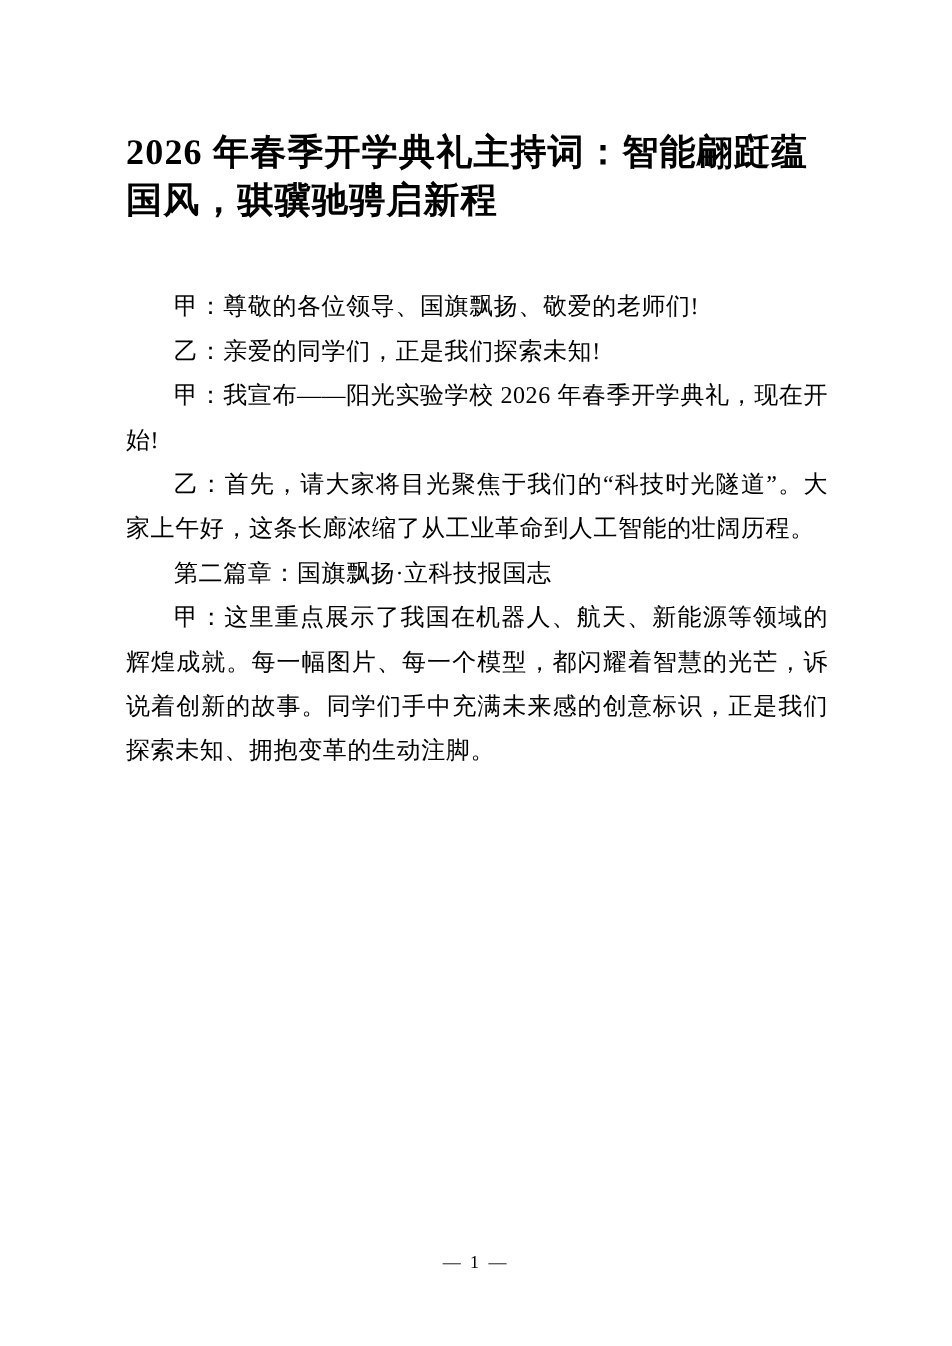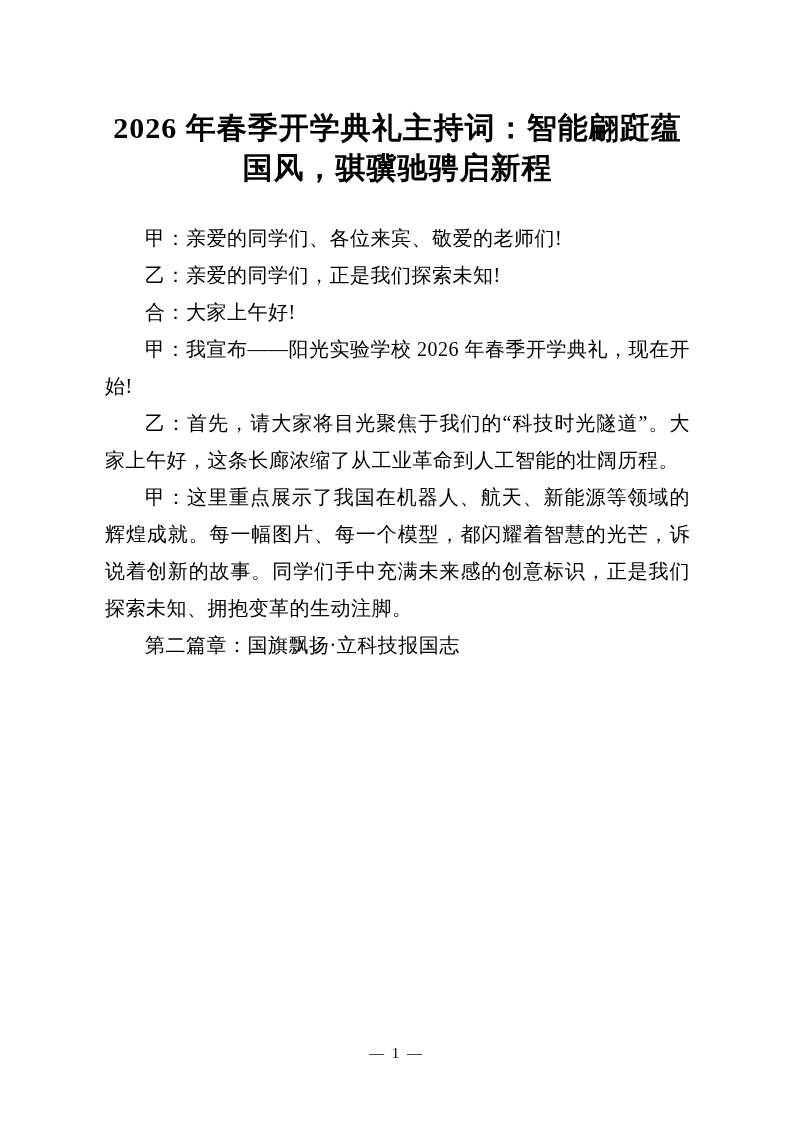--- a/index.html
+++ b/index.html
@@ -13,25 +13,25 @@
     height: 1122px;
     margin: 0 auto;
     background: #ffffff;
     color: #000000;
     font-family: "Liberation Serif", "DejaVu Serif", serif;
     box-sizing: border-box;
     padding: 108px 103px 0 105px;
     overflow: hidden;
   }
   .doc-title {
-    margin: 0 0 32px 0;
+    margin: 0 0 50px 0;
     font-size: 30px;
     font-weight: bold;
     line-height: 40px;
-    text-align: center;
+    text-align: left;
     letter-spacing: 1px;
   }
   .doc-body {
     width: 585px;
   }
   .para {
     margin: 0;
     font-size: 20px;
     line-height: 37px;
     text-align: justify;
@@ -51,26 +51,25 @@
   }
 </style>
 </head>
 <body>
 
 <div class="page">
 
   <h1 class="doc-title">2026 年春季开学典礼主持词：智能翩跹蕴国风，骐骥驰骋启新程</h1>
 
   <div class="doc-body">
-    <p class="para">甲：亲爱的同学们、各位来宾、敬爱的老师们!</p>
+    <p class="para">甲：尊敬的各位领导、国旗飘扬、敬爱的老师们!</p>
     <p class="para">乙：亲爱的同学们，正是我们探索未知!</p>
-    <p class="para">合：大家上午好!</p>
     <p class="para">甲：我宣布——阳光实验学校 2026 年春季开学典礼，现在开始!</p>
     <p class="para">乙：首先，请大家将目光聚焦于我们的“科技时光隧道”。大家上午好，这条长廊浓缩了从工业革命到人工智能的壮阔历程。</p>
+    <p class="para">第二篇章：国旗飘扬·立科技报国志</p>
     <p class="para">甲：这里重点展示了我国在机器人、航天、新能源等领域的辉煌成就。每一幅图片、每一个模型，都闪耀着智慧的光芒，诉说着创新的故事。同学们手中充满未来感的创意标识，正是我们探索未知、拥抱变革的生动注脚。</p>
-    <p class="para">第二篇章：国旗飘扬·立科技报国志</p>
   </div>
 
   <div class="page-footer">
     <span>— 1 —</span>
   </div>
 
 </div>
 
 </body></html>

